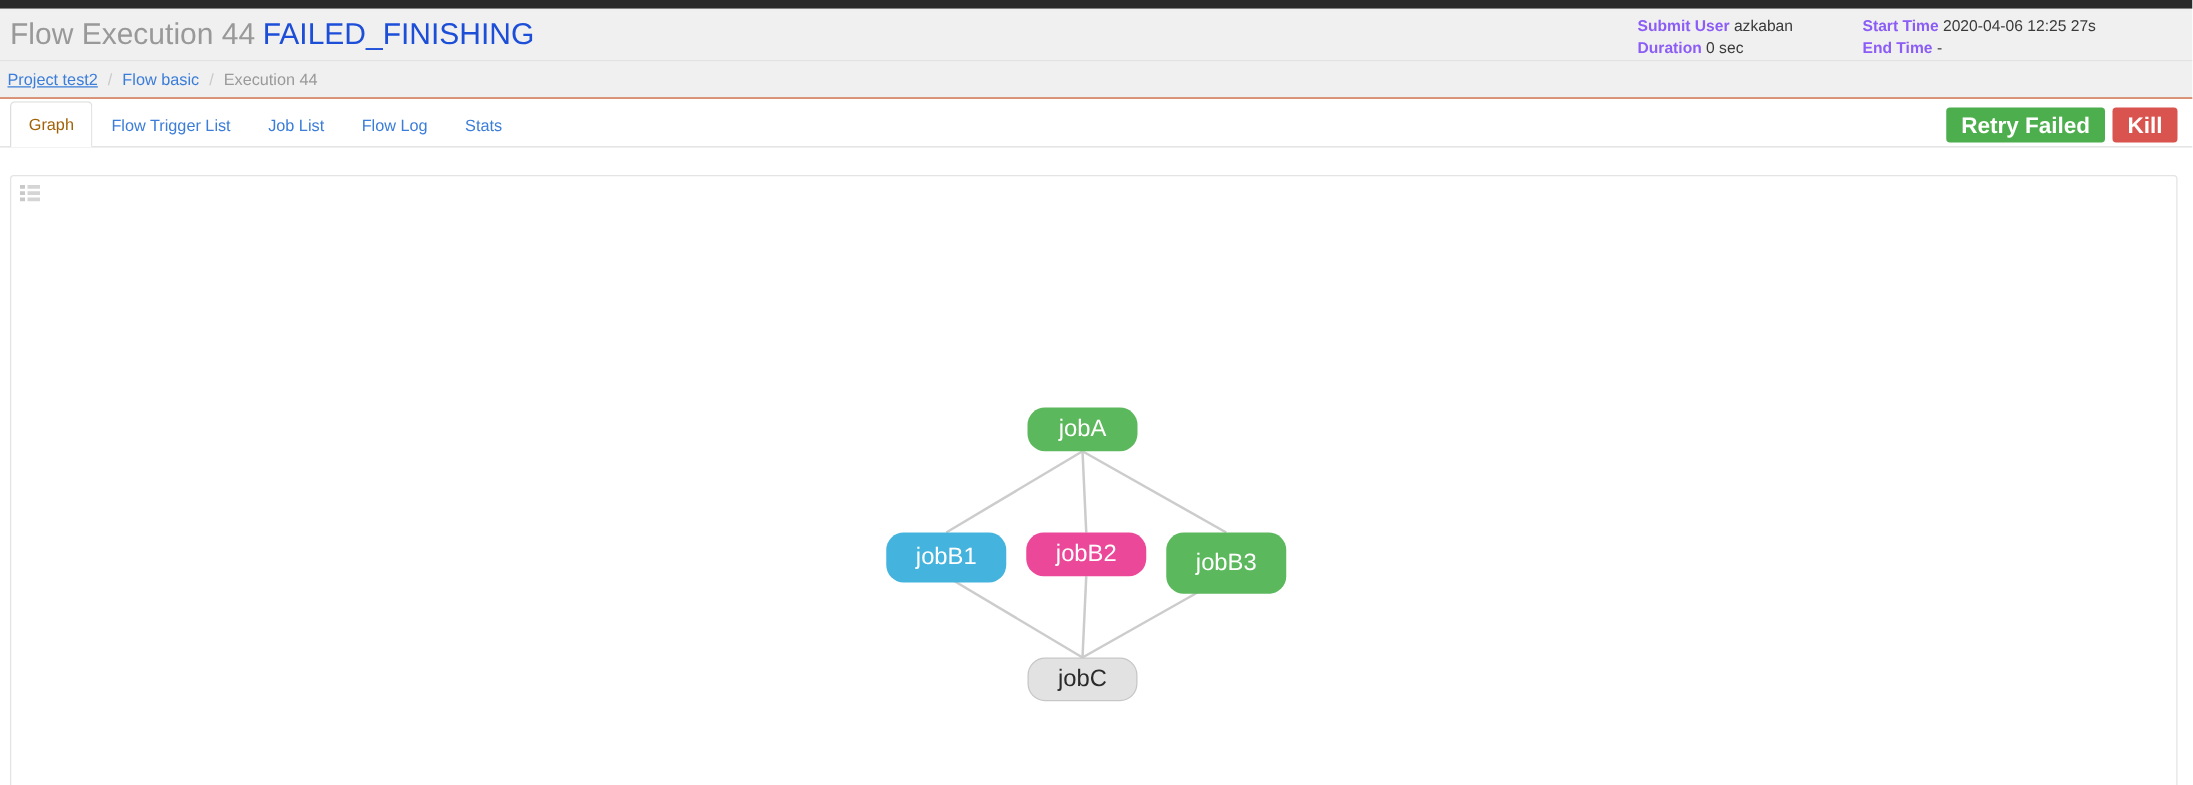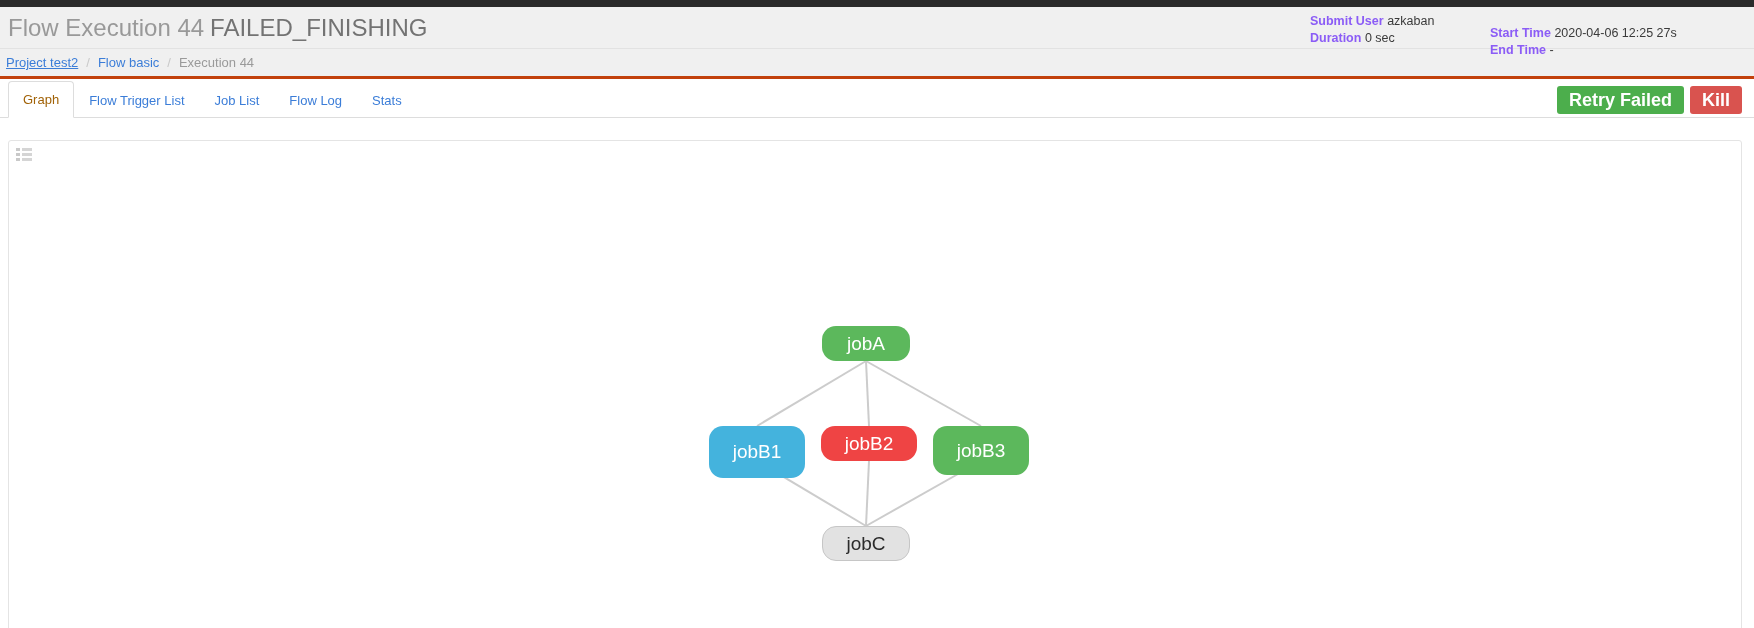--- a/index.html
+++ b/index.html
@@ -27,42 +27,42 @@
   }
   .flow-title {
     position: absolute;
     left: 8px; top: 6px;
     font-size: 24px;
     color: #999999;
     white-space: nowrap;
     line-height: 30px;
   }
   .flow-status {
-    color: #737373;
+    color: #1d4ed8;
     margin-left: 6px;
   }
   .header-meta {
     position: absolute;
     top: 6px;
     font-size: 12.5px;
     color: #333333;
     line-height: 17px;
     white-space: nowrap;
   }
   .header-meta.col-user { left: 1310px; }
-  .header-meta.col-time { left: 1490px; margin-top: 12px; }
+  .header-meta.col-time { left: 1490px; }
   .meta-row { display: block; }
   .meta-label { font-weight: bold; color: #8b5cf6; }
   .meta-value { color: #3a3a3a; font-weight: normal; }
 
   
   .breadcrumb-band {
     height: 30px;
     background: #f0f0f0;
-    border-bottom: 3px solid #c2410c;
+    border-bottom: 1px solid #c2410c;
     display: flex;
     align-items: center;
     padding-left: 6px;
     font-size: 13px;
   }
   .crumb-link {
     color: #3b7dd8;
     text-decoration: none;
     cursor: pointer;
   }
@@ -254,18 +254,18 @@
   <svg class="graph-svg" id="graph-edges">
       <line x1="857" y1="220" x2="748" y2="285" stroke="#cccccc" stroke-width="2"></line>
       <line x1="857" y1="220" x2="860" y2="285" stroke="#cccccc" stroke-width="2"></line>
       <line x1="857" y1="220" x2="972" y2="285" stroke="#cccccc" stroke-width="2"></line>
       <line x1="748" y1="320" x2="857" y2="385" stroke="#cccccc" stroke-width="2"></line>
       <line x1="860" y1="320" x2="857" y2="385" stroke="#cccccc" stroke-width="2"></line>
       <line x1="972" y1="320" x2="857" y2="385" stroke="#cccccc" stroke-width="2"></line>
     </svg>
   <div id="graph-nodes">
       <div class="node" style="left: 813px; top: 185px; width: 88px; height: 35px; background: rgb(92, 184, 92);">jobA</div>
-      <div class="node" style="left: 700px; top: 285px; width: 96px; height: 52px; background: rgb(68, 179, 221);">jobB1</div>
-      <div class="node" style="left: 812px; top: 285px; width: 96px; height: 35px; background: #ef4444;">jobB2</div>
+      <div class="node" style="left: 700px; top: 285px; width: 96px; height: 40px; background: rgb(68, 179, 221);">jobB1</div>
+      <div class="node" style="left: 812px; top: 285px; width: 96px; height: 35px; background: #ec4899;">jobB2</div>
       <div class="node" style="left: 924px; top: 285px; width: 96px; height: 49px; background: rgb(92, 184, 92);">jobB3</div>
       <div class="node gray" style="left: 813px; top: 385px; width: 88px; height: 35px; background: rgb(226, 226, 226);">jobC</div>
     </div>
 </div>
 
 </body></html>

